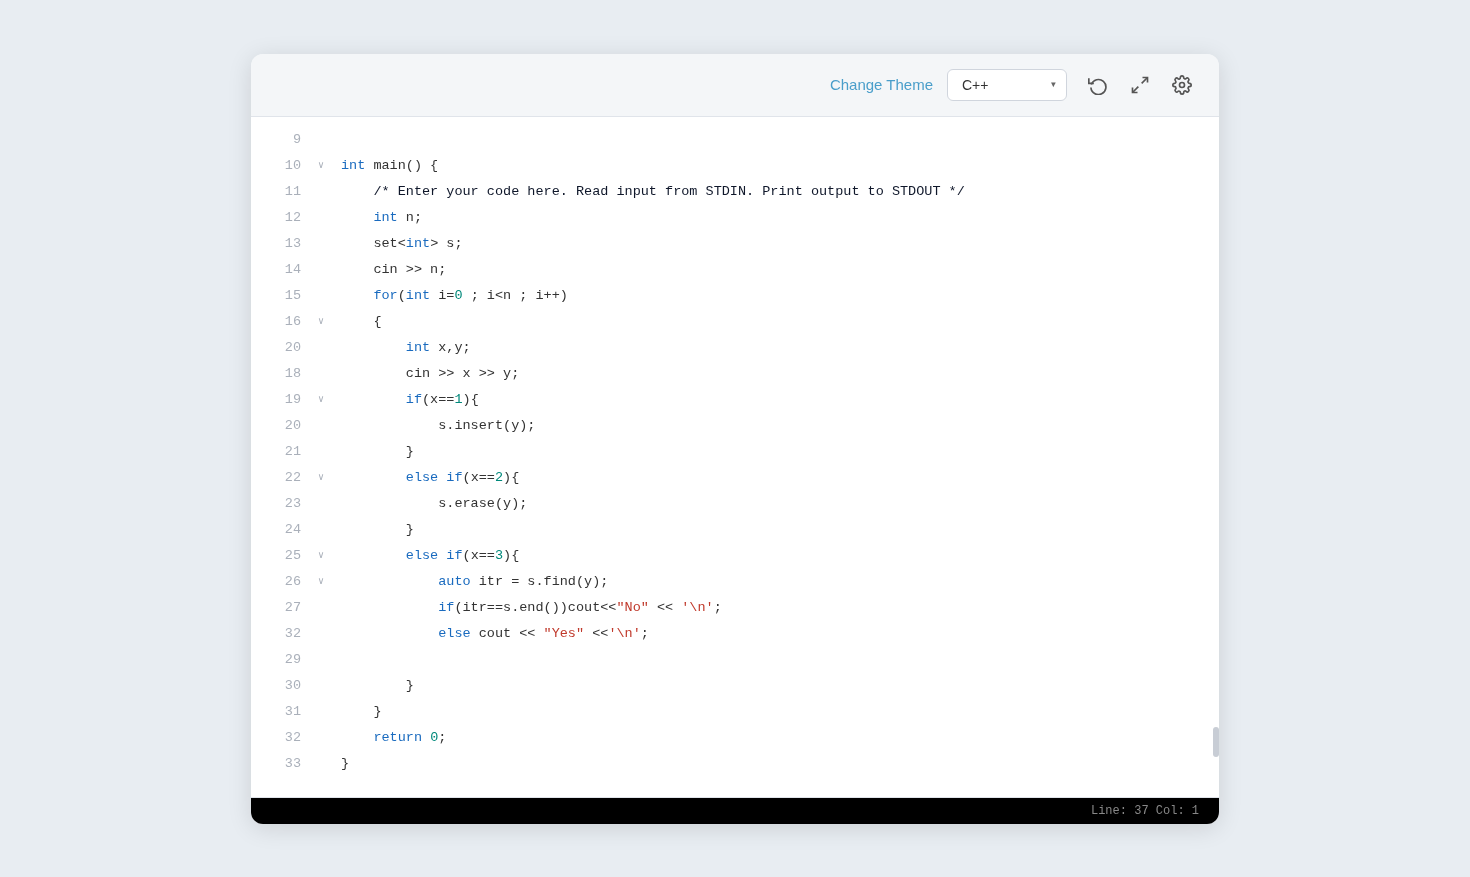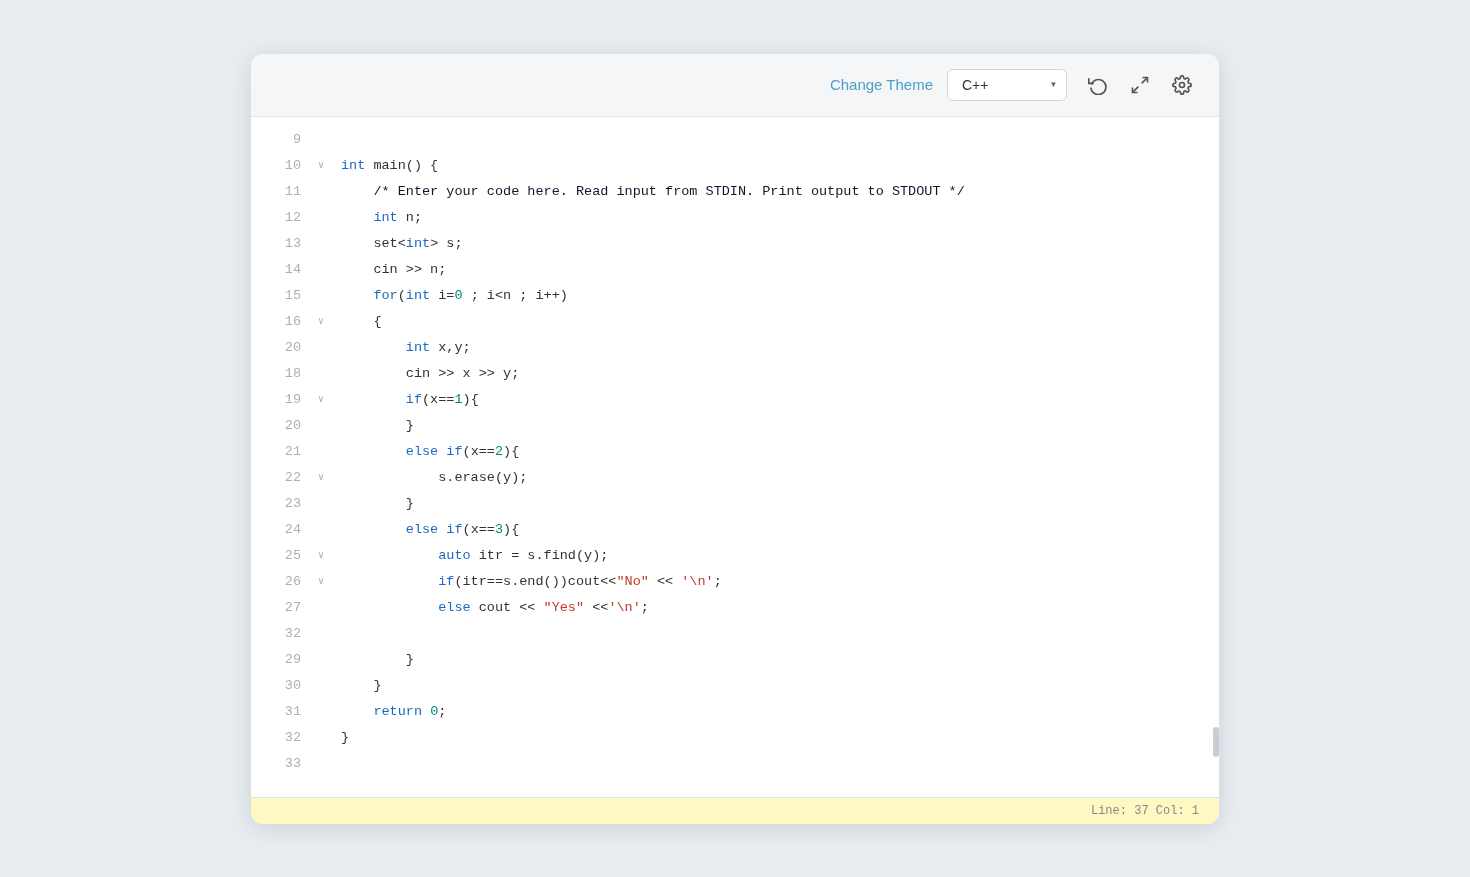--- a/index.html
+++ b/index.html
@@ -152,21 +152,21 @@
     }
 
     
     .c-blue   { color: #1a6bbf; }
     .c-green  { color: #0f172a; }
     .c-teal   { color: #00897b; }
     .c-red    { color: #c0392b; }
     .c-dark   { color: #333; text-align: right; }
 
     .status-bar {
-      background: #fef9c3;
+      background: #000000;
       border-top: 1px solid #e0e4ea;
       padding: 6px 20px;
       text-align: right;
       font-size: 12px;
       color: #888;
       font-family: 'Courier New', Courier, monospace;
     }
 
     .scrollbar-indicator {
       position: absolute;
@@ -317,20 +317,23 @@
         </div>
 
         <div class="line">
           <span class="c-dark">        cin &gt;&gt; x &gt;&gt; y;</span>
         </div>
 
         <div class="line">
           <span class="c-blue">        if</span><span class="c-dark">(x==</span><span class="c-teal">1</span><span class="c-dark">){</span>
         </div>
 
+        <div class="line">
+          <span class="c-dark">            s.insert(y);</span>
+        </div>
 
         <div class="line">
           <span class="c-dark">        }</span>
         </div>
 
         <div class="line">
           <span class="c-blue">        else if</span><span class="c-dark">(x==</span><span class="c-teal">2</span><span class="c-dark">){</span>
         </div>
 
         <div class="line">

